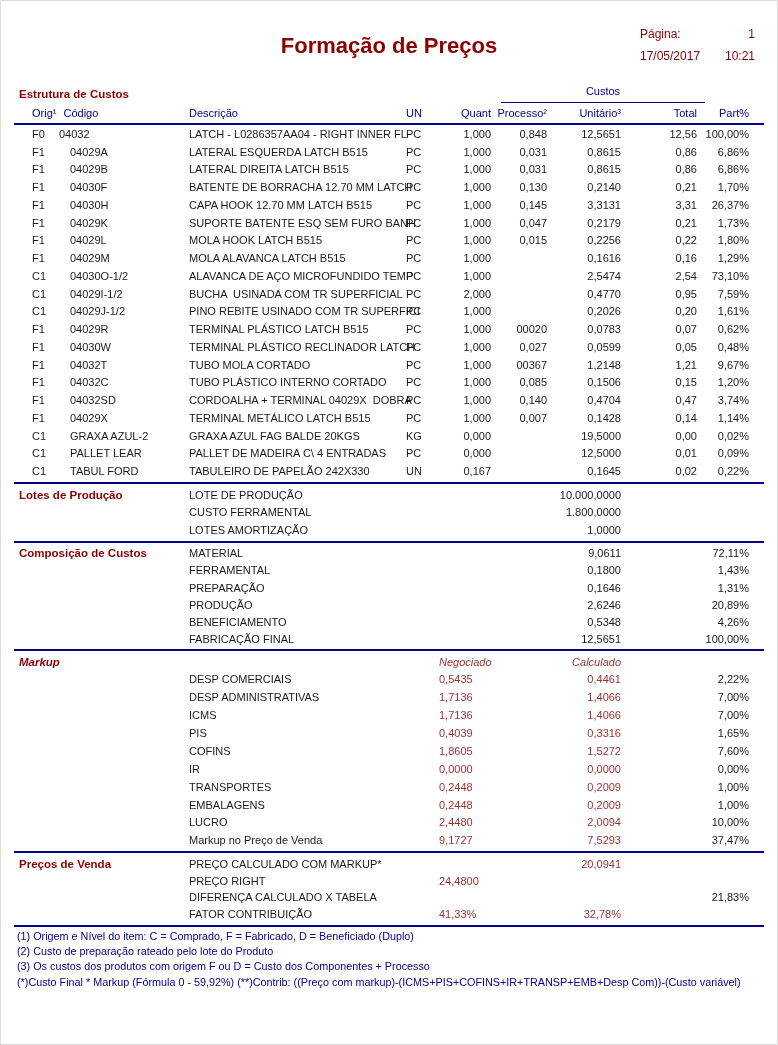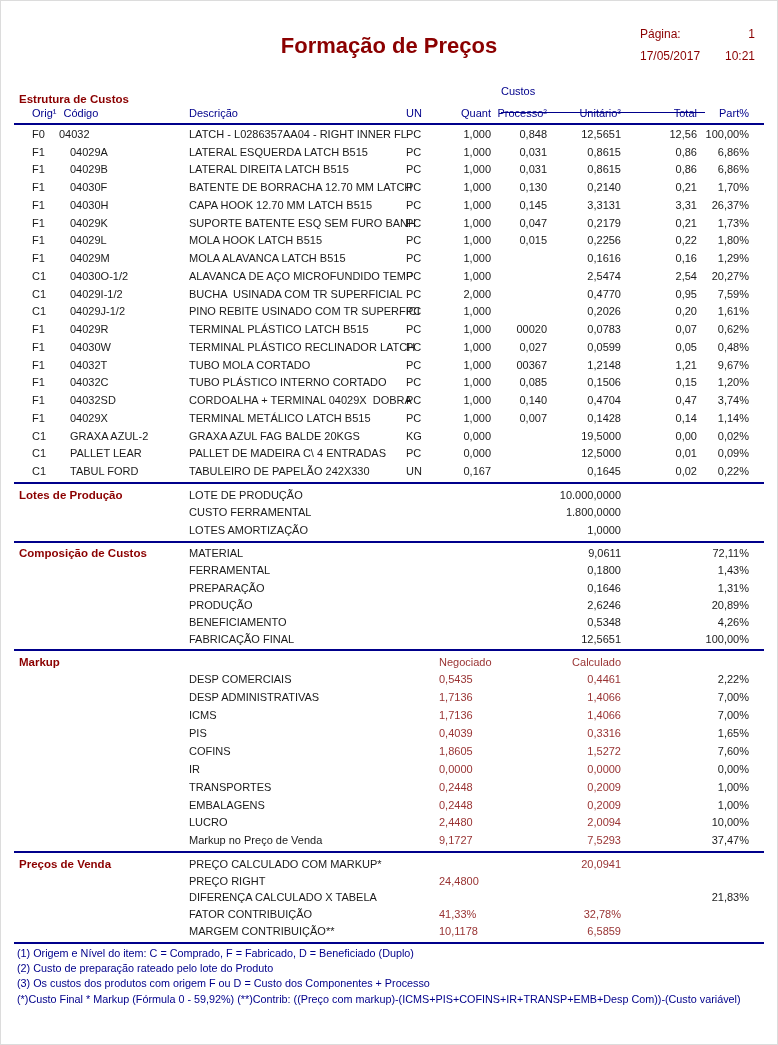--- a/index.html
+++ b/index.html
@@ -48,36 +48,36 @@
   .sec-label{color:var(--maroon);font-weight:bold;font-size:11.5px;padding-left:5px;grid-column:1/3;}
   .sp-name{grid-column:3/5;}
   .sp-val{grid-column:5/8;text-align:right;}
   .sp-neg{grid-column:5/7;text-align:left;}
   .sp-calc{grid-column:7/8;text-align:right;}
   .sp-pct{grid-column:8/10;text-align:right;}
   .red{color:var(--valred);}
   
   .est-toprow{height:18px;}
   .custos-group{
-    grid-column:6/9;text-align:left;color:var(--navy);
+    grid-column:6/9;text-align:center;color:var(--navy);
     border-bottom:1px solid var(--navy);
-    padding-bottom:15px;margin-left:10px;margin-right:-8px;
+    padding-bottom:5px;margin-left:10px;margin-right:-8px;
   }
   .colhead{height:20px;color:var(--navy);}
   .colhead .c{color:var(--navy);}
   .head-orig{grid-column:1/3;padding-left:18px;white-space:nowrap;}
   .head-orig .gap{display:inline-block;width:7px;}
   .hline2{border-top:2px solid var(--navy);}
   .sep{border-top:2px solid var(--navy);margin:2px 0 2px 0;}
   .est-rows .grow{height:17.75px;}
   .lotes-rows .grow{height:17.6px;}
   .comp-rows .grow{height:17.1px;}
   .mk-rows .grow{height:17.9px;}
   .pv-rows .grow{height:16.9px;}
-  .mk-head{height:17px;}
+  .mk-head{height:17px;font-style:italic;}
   
   .footnotes{margin-top:0;padding-left:3px;}
   .footnotes .fn{color:var(--navy);font-size:10.8px;height:15.3px;line-height:15.3px;white-space:nowrap;}
 </style>
 </head>
 <body>
 
 <div class="page">
 
   <div class="hdr">
@@ -210,21 +210,21 @@
         </div>
         <div class="grow">
           <div class="c orig">C1</div>
           <div class="c codigo lvl1">04030O-1/2</div>
           <div class="c">ALAVANCA DE AÇO MICROFUNDIDO TEMP</div>
           <div class="c un">PC</div>
           <div class="c num">1,000</div>
           <div class="c num"></div>
           <div class="c num">2,5474</div>
           <div class="c num">2,54</div>
-          <div class="c num">20,27%</div>
+          <div class="c num">73,10%</div>
         </div>
         <div class="grow">
           <div class="c orig">C1</div>
           <div class="c codigo lvl1">04029I-1/2</div>
           <div class="c">BUCHA  USINADA COM TR SUPERFICIAL</div>
           <div class="c un">PC</div>
           <div class="c num">2,000</div>
           <div class="c num"></div>
           <div class="c num">0,4770</div>
           <div class="c num">0,95</div>
@@ -508,27 +508,20 @@
           <div class="sp-calc red"></div>
           <div class="sp-pct">21,83%</div>
         </div>
         <div class="grow">
           <div class="sec-label"></div>
           <div class="sp-name">FATOR CONTRIBUIÇÃO</div>
           <div class="sp-neg red">41,33%</div>
           <div class="sp-calc red">32,78%</div>
           <div class="sp-pct"></div>
         </div>
-        <div class="grow">
-          <div class="sec-label"></div>
-          <div class="sp-name">MARGEM CONTRIBUIÇÃO**</div>
-          <div class="sp-neg red">10,1178</div>
-          <div class="sp-calc red">6,5859</div>
-          <div class="sp-pct"></div>
-        </div>
       </div>
     <div class="sep"></div>
 
     <div class="footnotes" id="footnotes">
         <div class="fn">(1) Origem e Nível do item: C = Comprado, F = Fabricado, D = Beneficiado (Duplo)</div>
         <div class="fn">(2) Custo de preparação rateado pelo lote do Produto</div>
         <div class="fn">(3) Os custos dos produtos com origem F ou D = Custo dos Componentes + Processo</div>
         <div class="fn">(*)Custo Final * Markup (Fórmula 0 - 59,92%) (**)Contrib: ((Preço com markup)-(ICMS+PIS+COFINS+IR+TRANSP+EMB+Desp Com))-(Custo variável)</div>
       </div>
 

